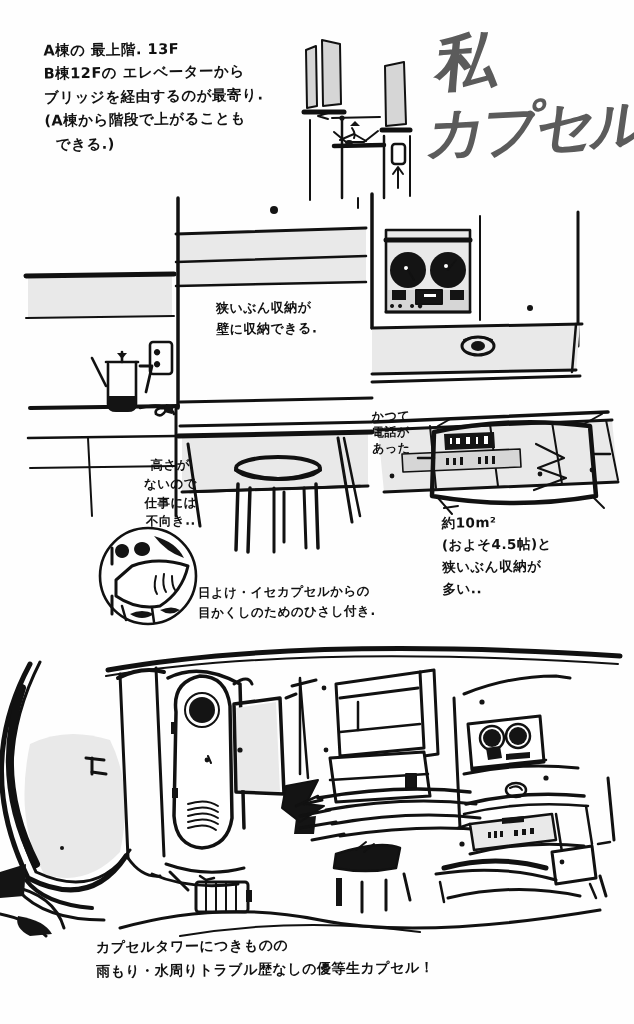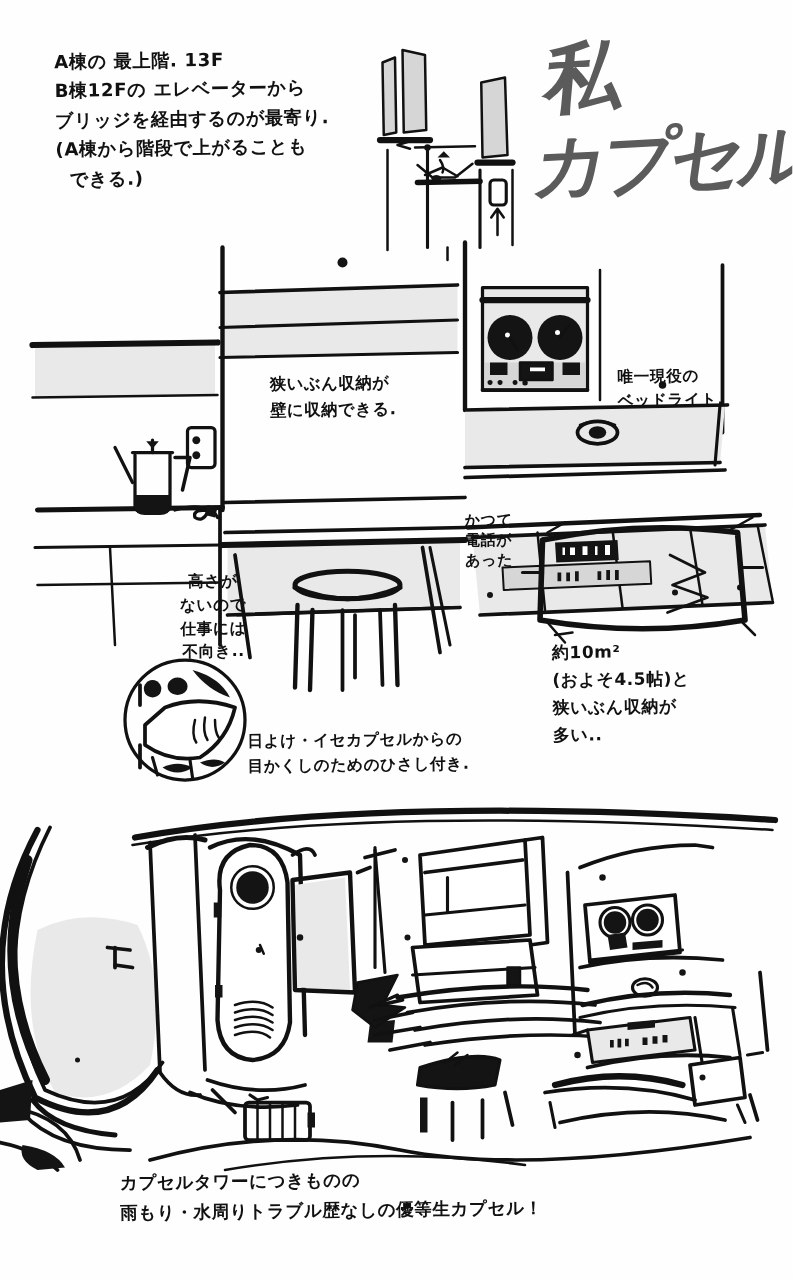--- a/index.html
+++ b/index.html
@@ -426,22 +426,20 @@
     <path d="M444 240 Q496 226 546 240" stroke-width="5"></path>
     <path d="M436 246 Q500 236 556 252" stroke-width="3"></path>
     <path d="M448 270 Q516 254 580 268" stroke-width="3"></path>
     <path d="M440 254 L444 274" stroke-width="2.5"></path>
     <path d="M590 256 L596 270" stroke-width="2.5"></path>
     <path d="M600 248 L606 268" stroke-width="3"></path>
 
   </svg>
 
 
-  <div class="hw sm" style="left:494px; top:292px; font-size:12.5px; line-height:1.5;">唯一現役の
-ベッドライト.</div>
 
   <div class="hw md" style="left:216px; top:298px; font-size:13px; line-height:1.6;">狭いぶん収納が
 壁に収納できる.</div>
 
   <div class="hw sm" style="left:144px; top:456px; font-size:12.5px; line-height:1.5; text-align:center;">高さが
 ないので
 仕事には
 不向き..</div>
 
   <div class="hw sm" style="left:372px; top:408px; font-size:12px; line-height:1.35;">かつて

